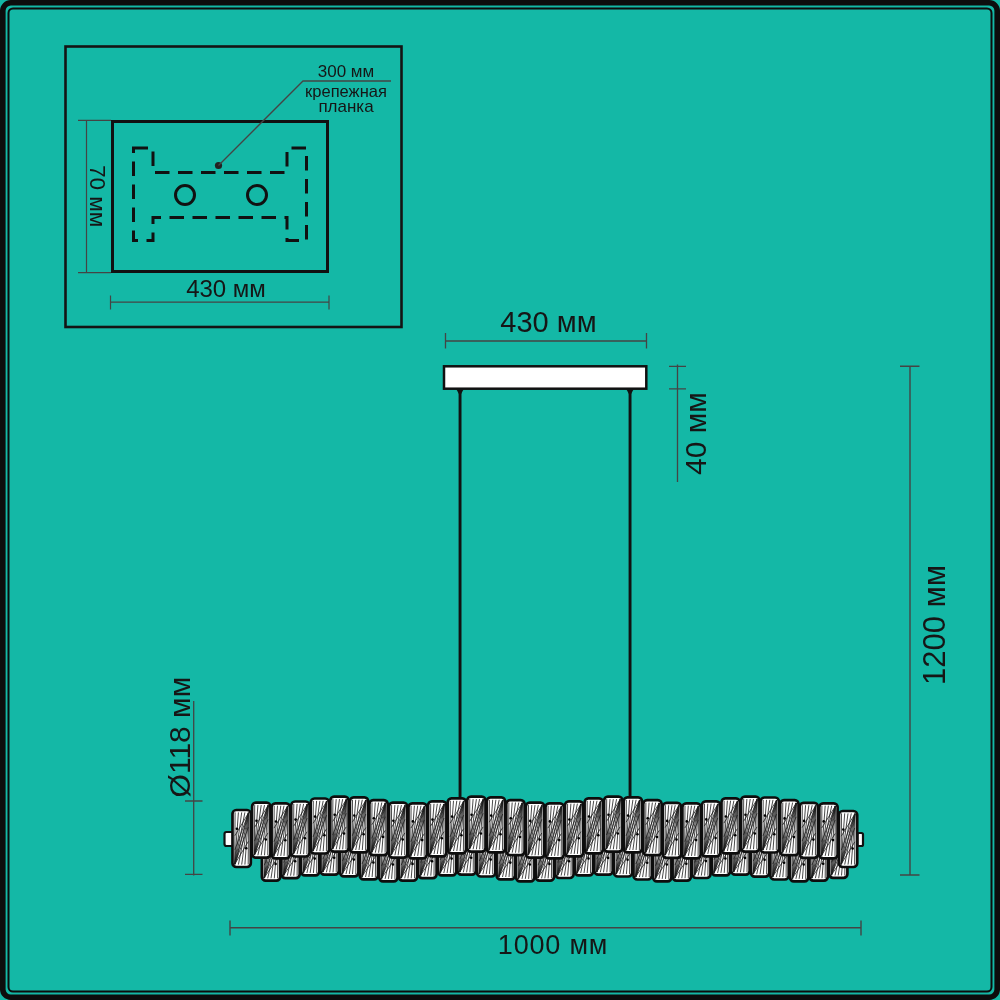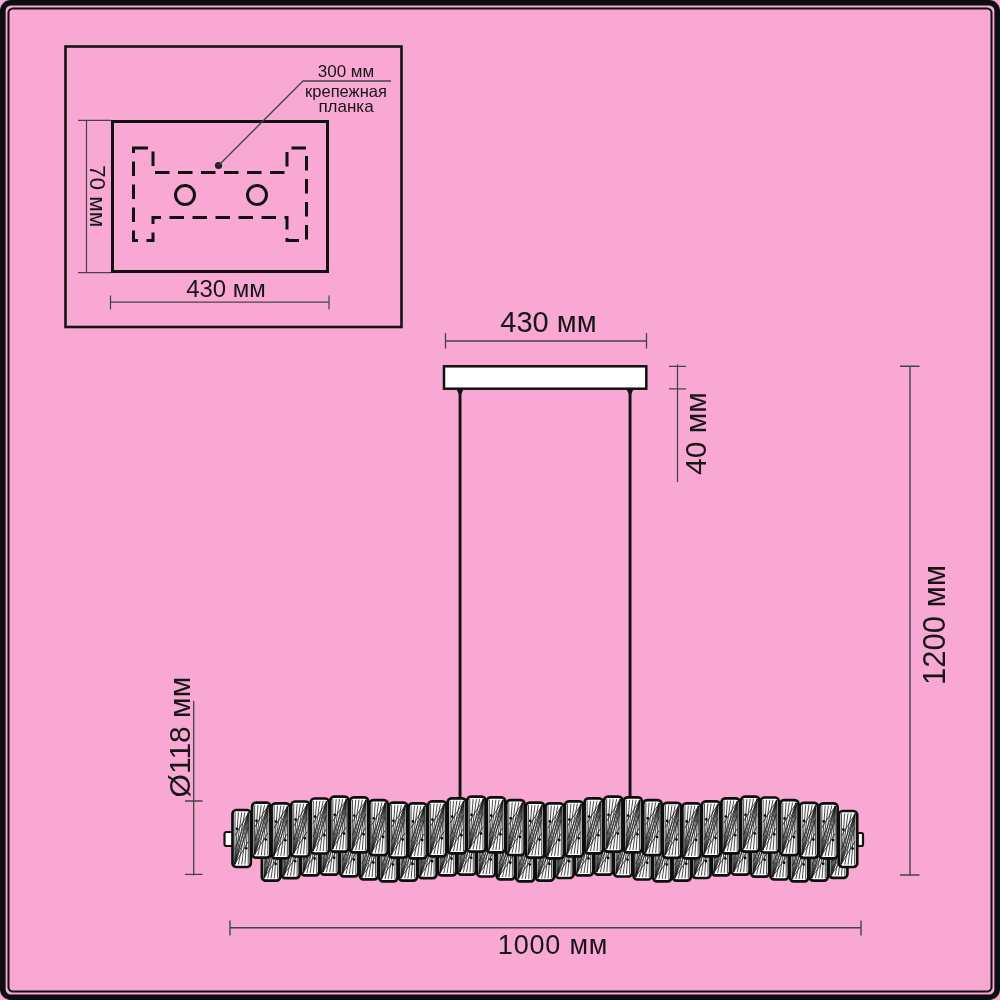--- a/index.html
+++ b/index.html
@@ -1,16 +1,16 @@
 <!DOCTYPE html>
 <html><head>
 <meta charset="utf-8">
 <style>
   html,body{margin:0;padding:0;background:#fff;}
-  #page{position:relative;width:1000px;height:1000px;background:#f9a8d4;
+  #page{position:relative;width:1000px;height:1000px;background:#14b8a6;
         font-family:"Liberation Sans",sans-serif;}
   svg{position:absolute;left:0;top:0;}
 </style>
 </head>
 <body>
 <div id="page">
 <svg width="1000" height="1000" viewBox="0 0 1000 1000">
 
 <rect x="2.8" y="2.8" width="994.4" height="994.4" rx="8" fill="none" stroke="#0d0d0d" stroke-width="5.6"></rect>
 <rect x="8.5" y="8.5" width="983" height="983" rx="4.5" fill="none" stroke="#0d0d0d" stroke-width="2"></rect>

